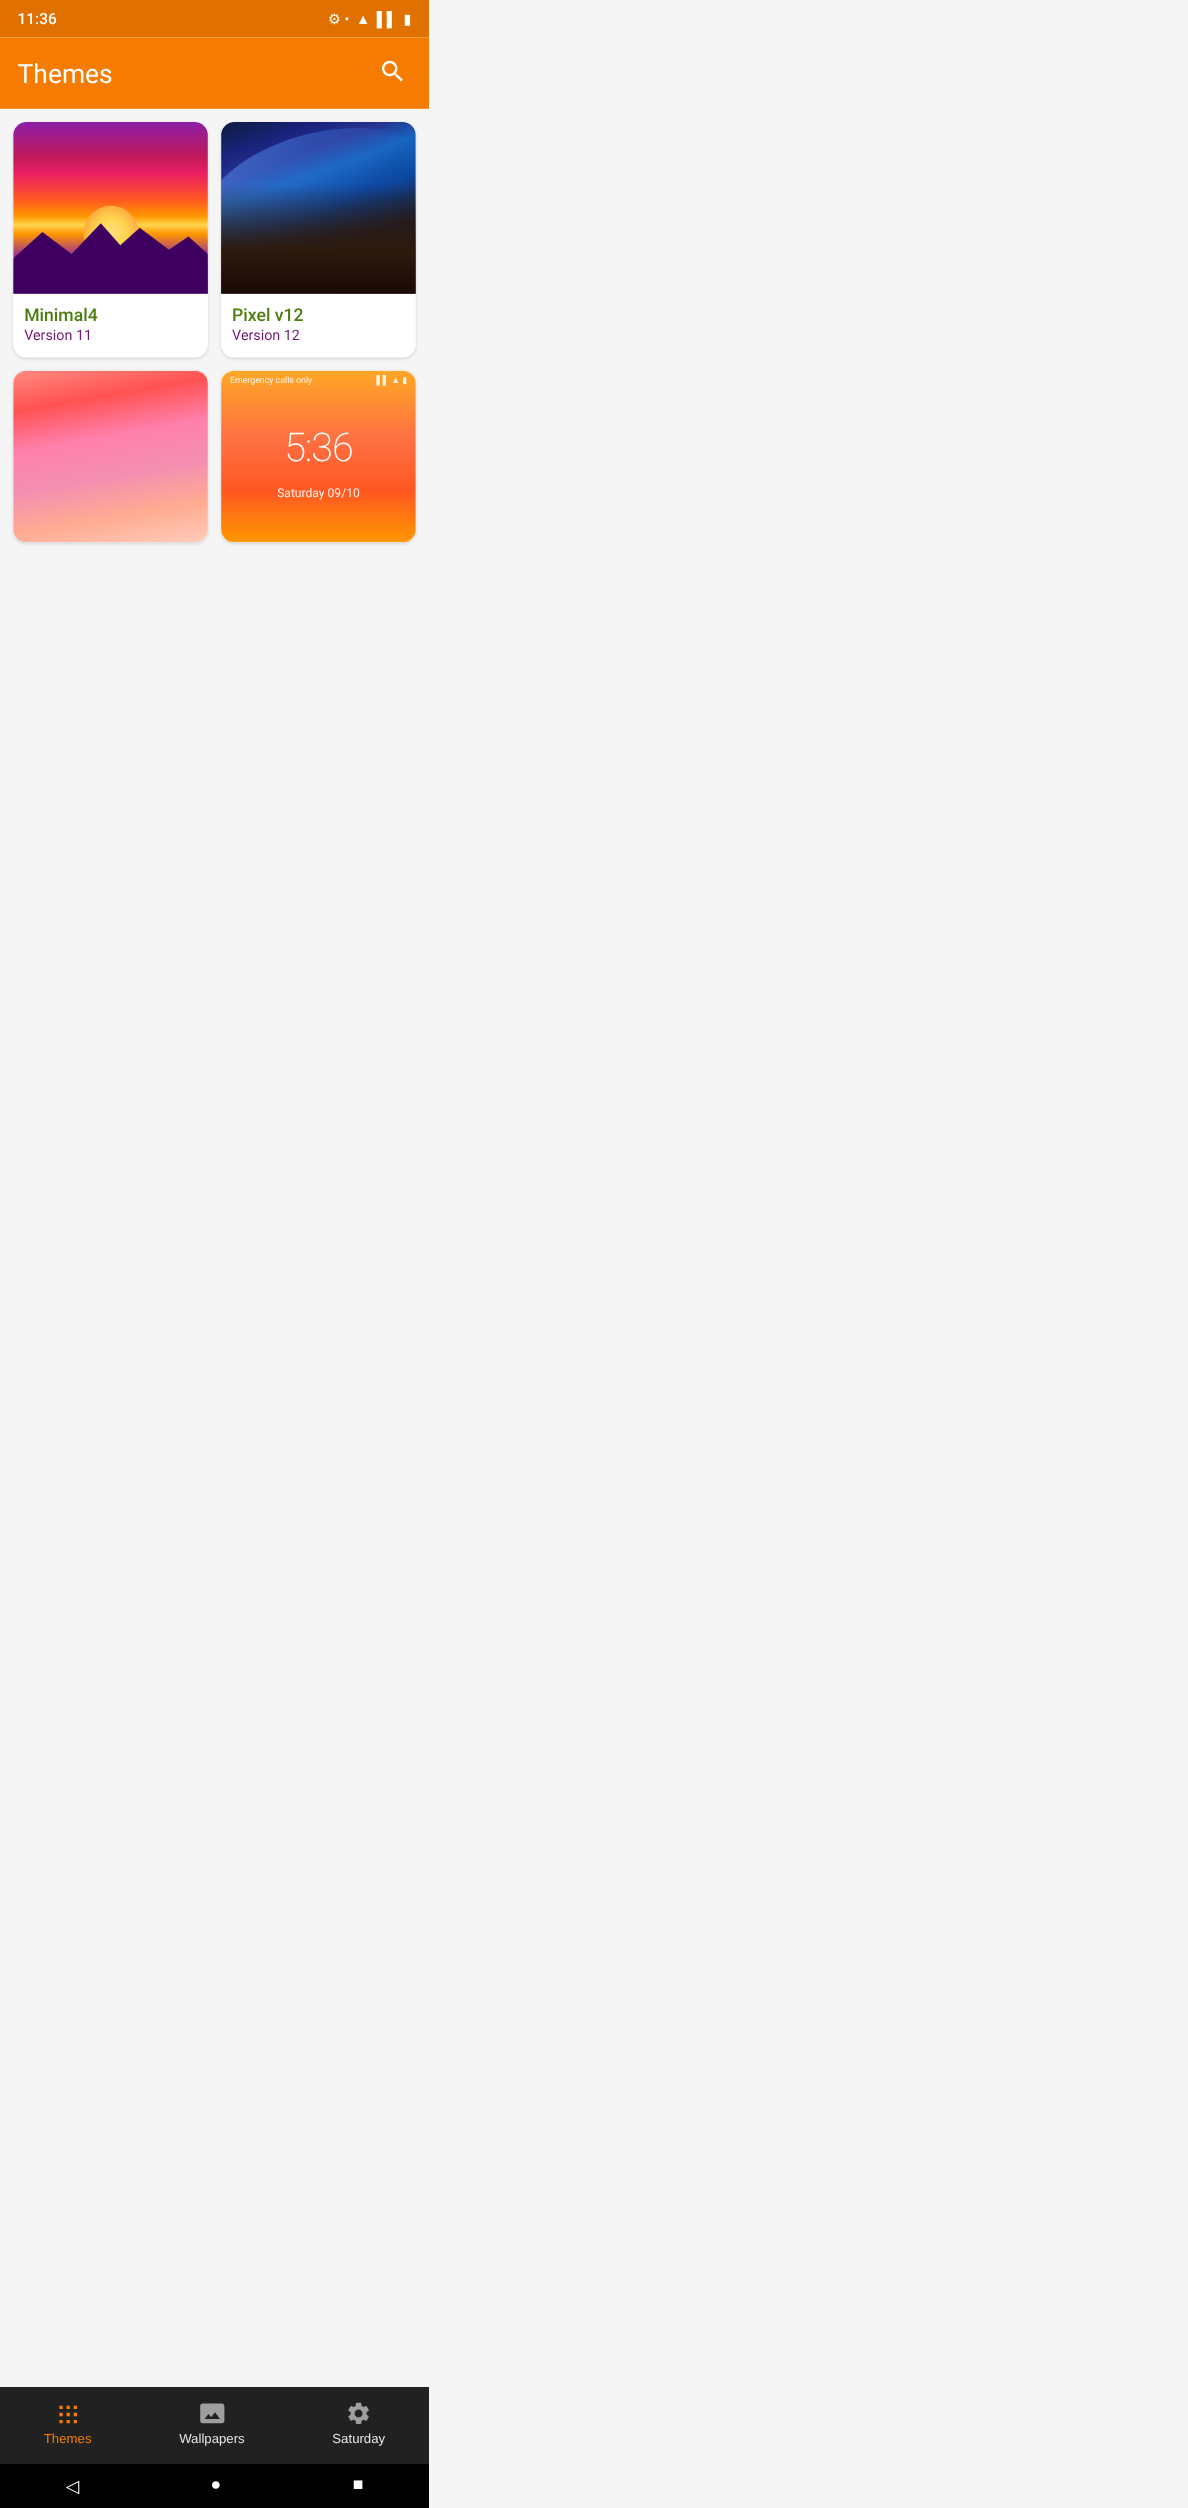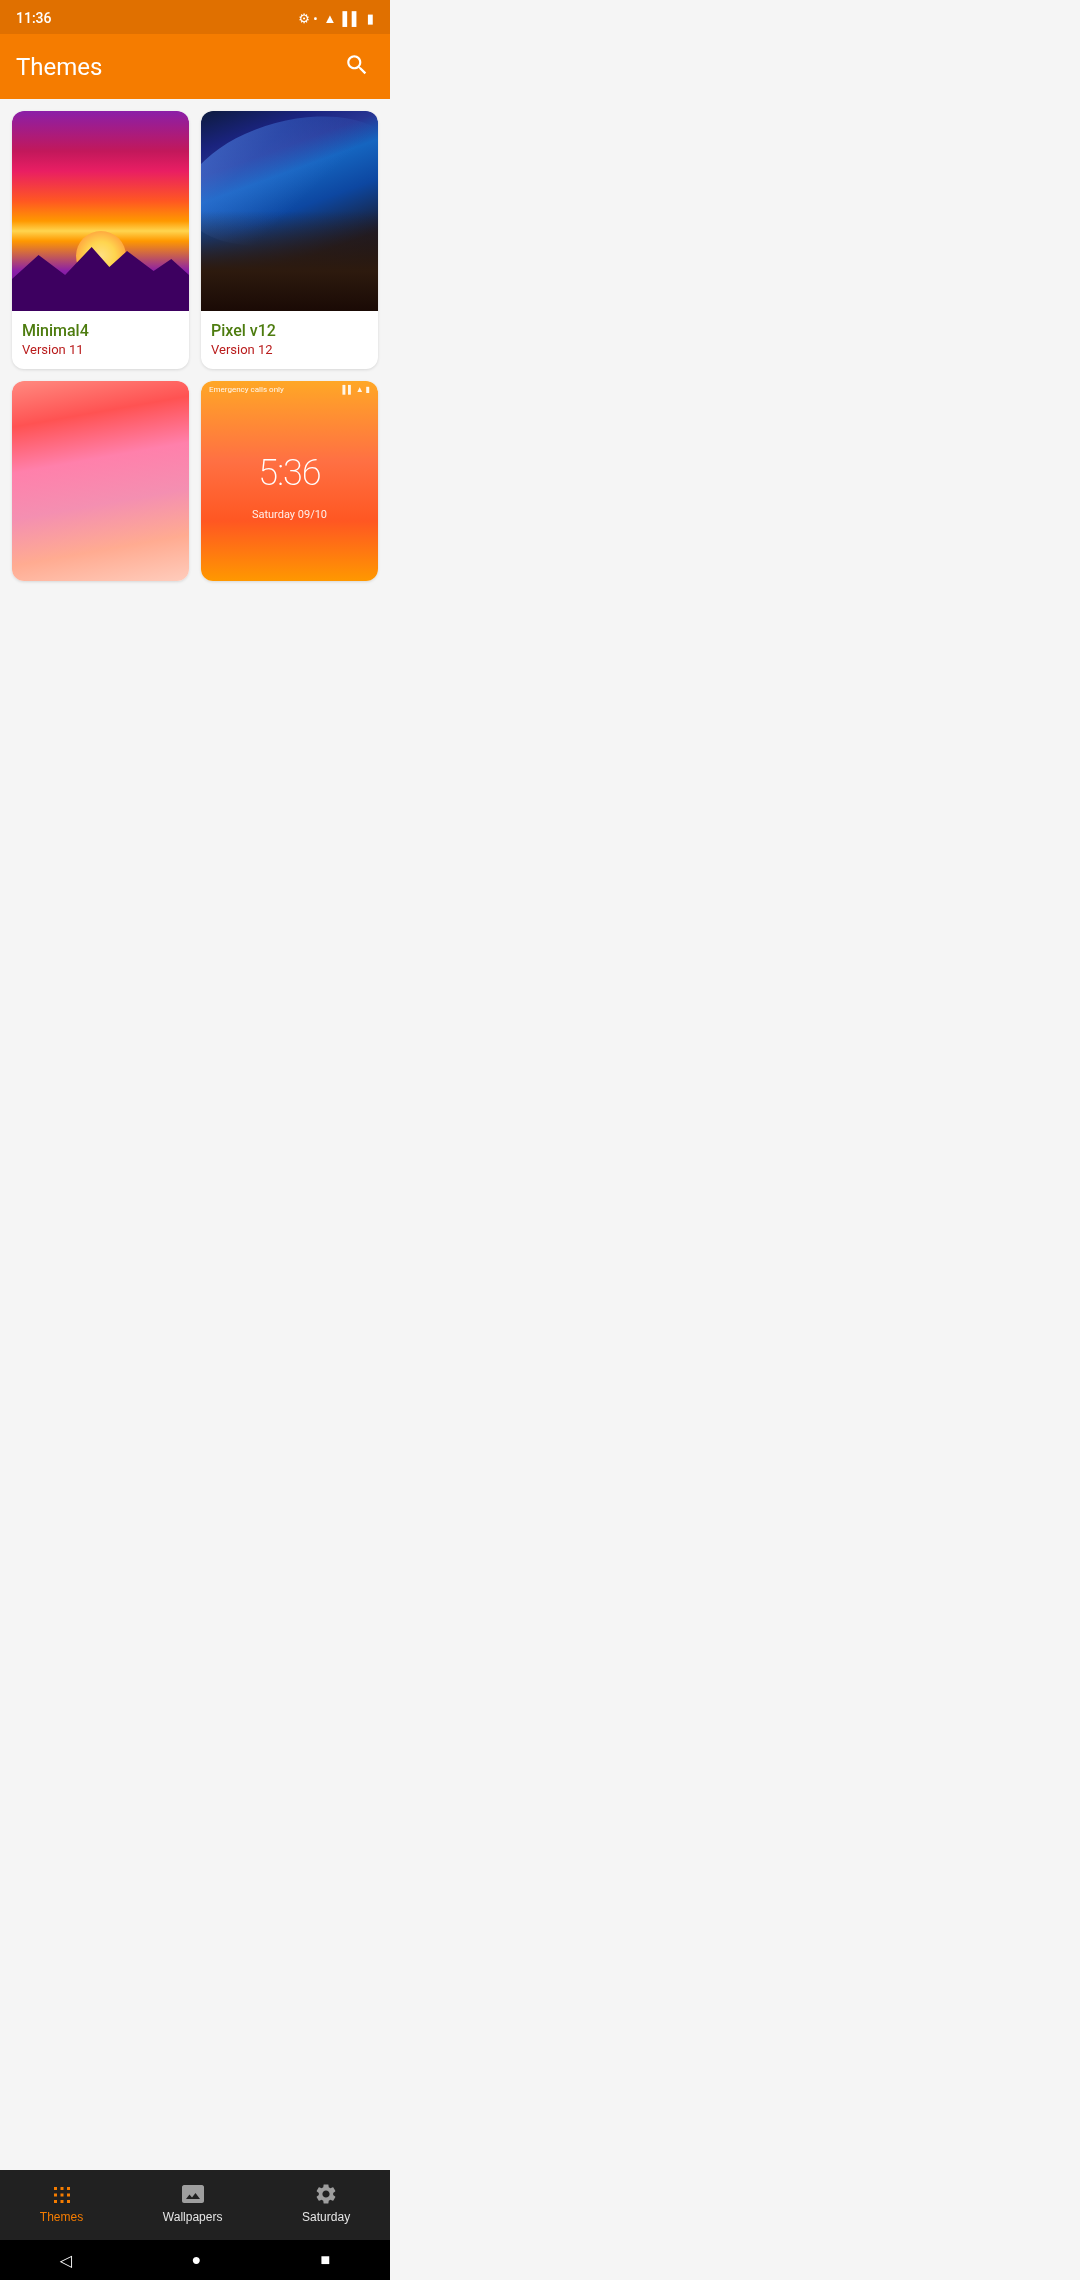--- a/index.html
+++ b/index.html
@@ -78,21 +78,21 @@
     .theme-card {
       background: white;
       border-radius: 12px;
       overflow: hidden;
       cursor: pointer;
       box-shadow: 0 1px 3px rgba(0,0,0,0.12);
     }
 
     .theme-thumbnail {
       width: 100%;
-      height: 200px;
+      height: 156px;
       position: relative;
       overflow: hidden;
       border-radius: 10px 10px 0 0;
     }
 
     
     .thumbnail-minimal4 {
       background: linear-gradient(to bottom,
         #8B1FA8 0%,
         #C2185B 20%,
@@ -223,21 +223,21 @@
     .theme-info {
       padding: 10px 10px 12px;
     }
     .theme-name {
       font-size: 16px;
       font-weight: 500;
       color: #4d7c0f;
     }
     .theme-version {
       font-size: 13px;
-      color: #b91c1c;
+      color: #701a75;
       margin-top: 2px;
     }
 
     
     .bottom-nav {
       background: #212121;
       display: flex;
       justify-content: space-around;
       align-items: center;
       padding: 8px 0 12px;

